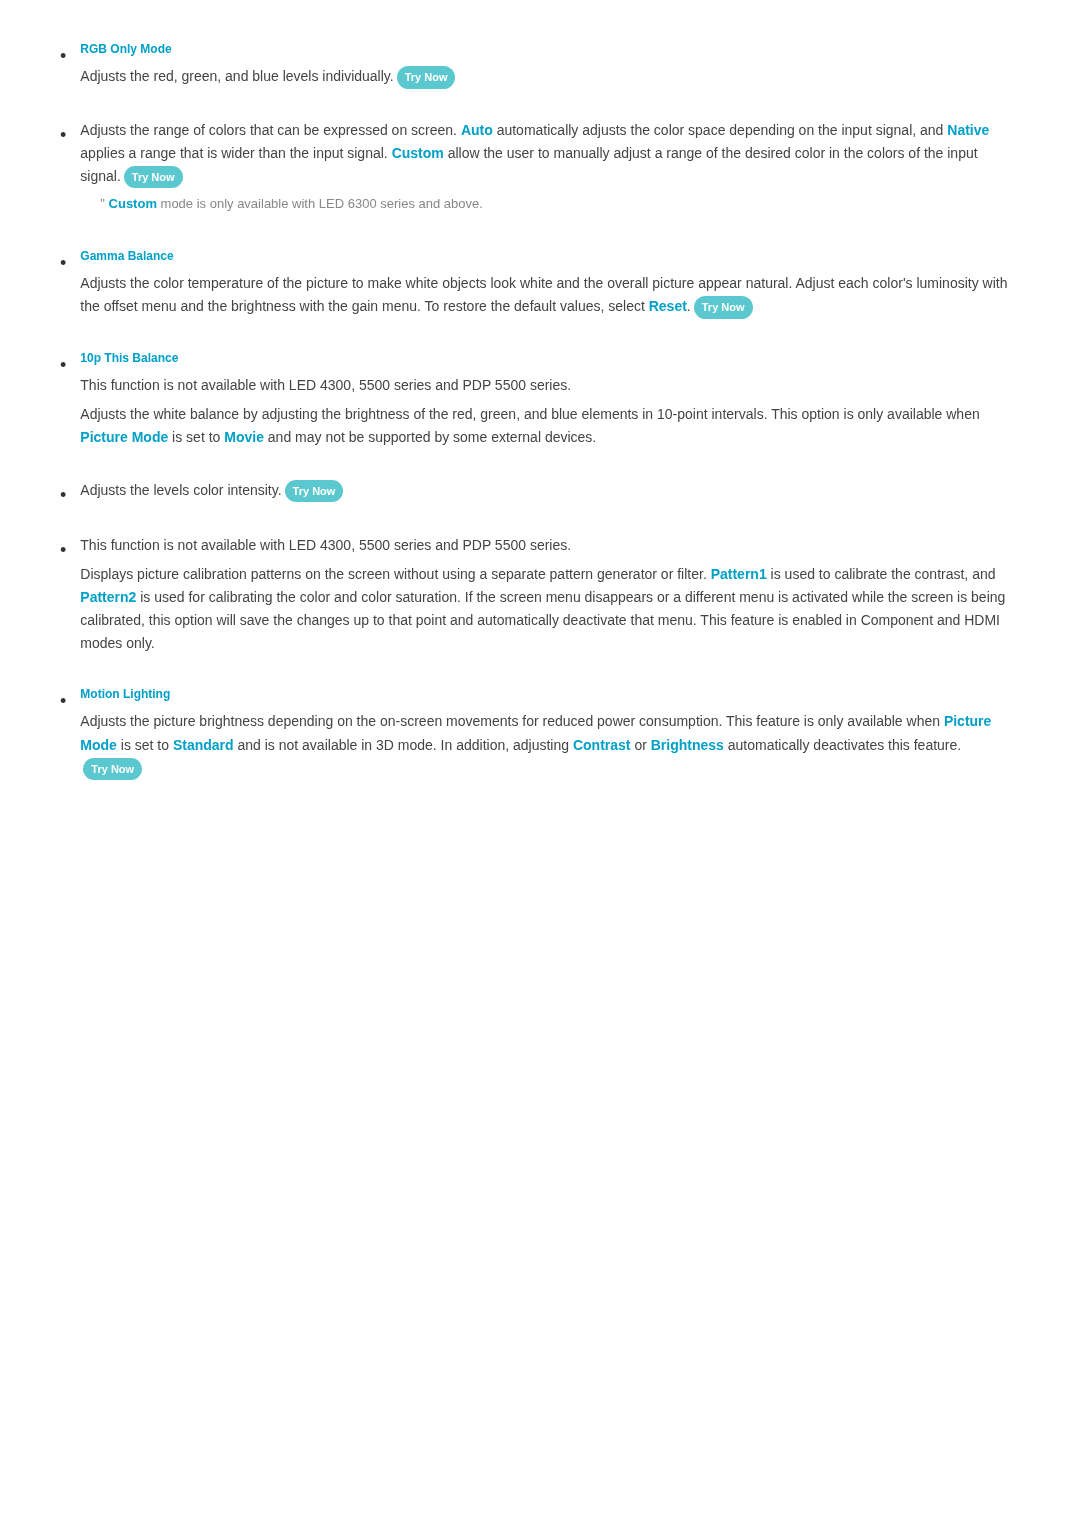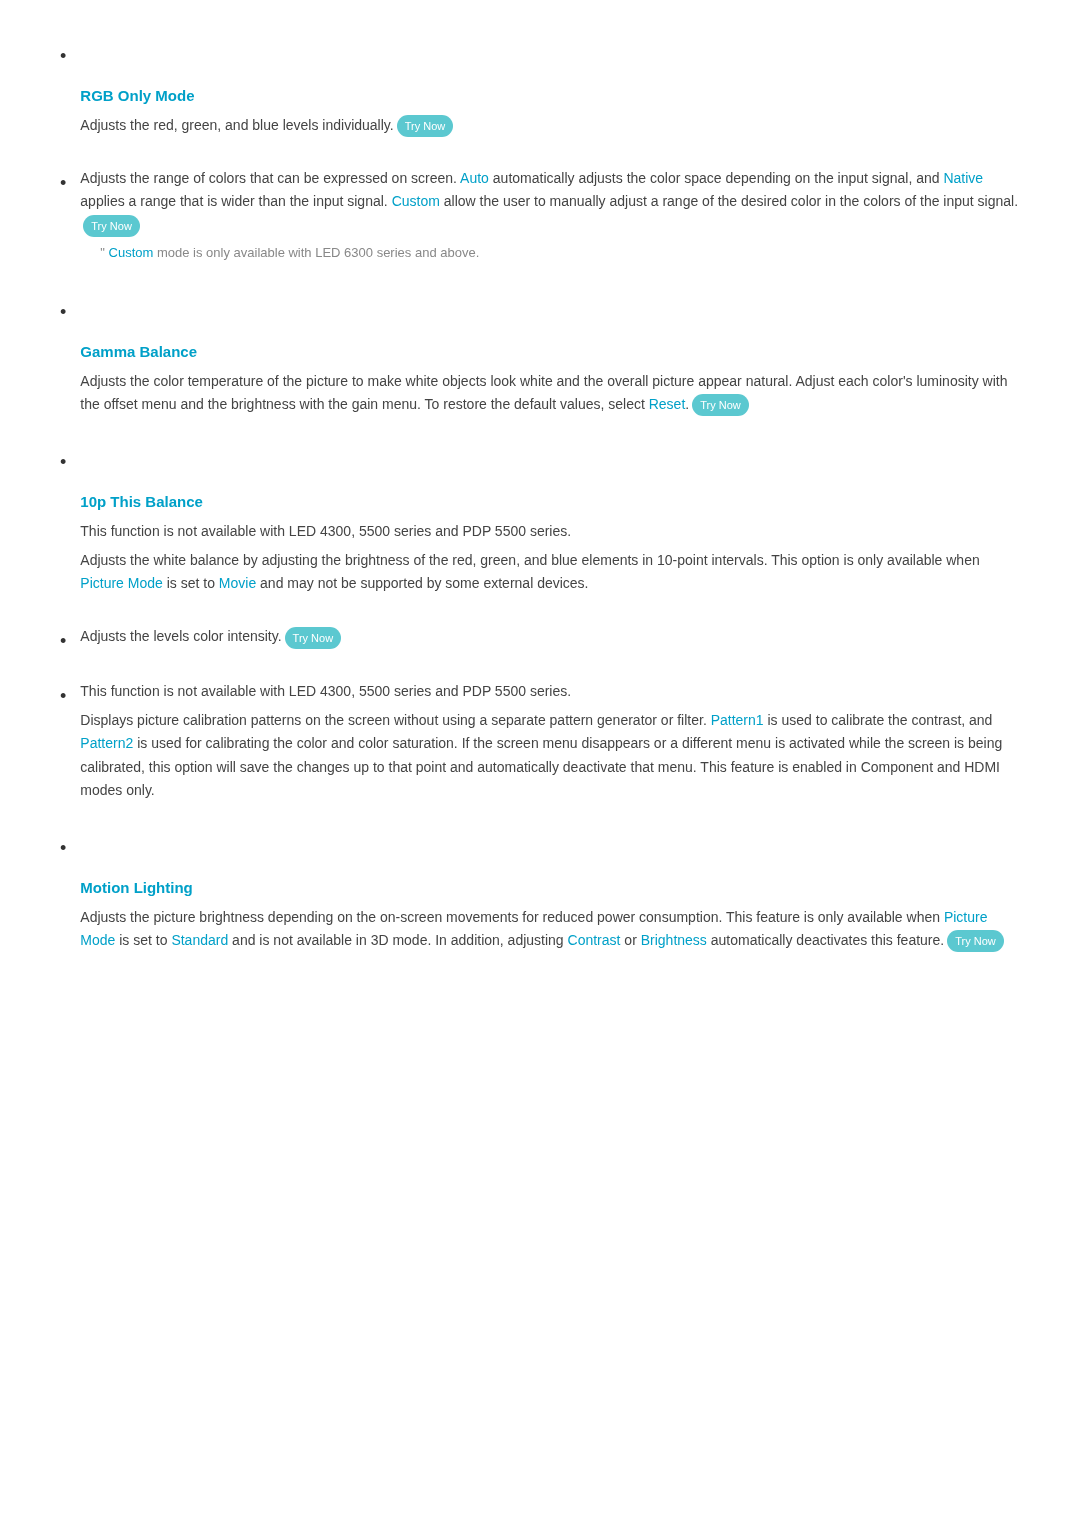--- a/index.html
+++ b/index.html
@@ -35,53 +35,52 @@
       margin-top: 2px;
       flex-shrink: 0;
     }
 
     .item-content {
       flex: 1;
     }
 
     .item-title {
       color: #00a0c8;
-      font-size: 15px;
+      font-size: 12px;
       font-weight: 600;
       margin-bottom: 6px;
-      margin-top: 44px;
     }
 
     .item-desc {
       color: #444444;
       font-size: 14px;
       line-height: 1.65;
       margin-bottom: 6px;
     }
 
     .item-note {
       color: #888888;
       font-size: 13px;
       margin-left: 20px;
       margin-top: 4px;
       margin-bottom: 8px;
     }
 
     .highlight-link {
       color: #00a0c8;
-      font-weight: 400;
+      font-weight: 700;
     }
 
     .try-now {
       display: inline-flex;
       align-items: center;
       background-color: #5bc8d0;
       color: #ffffff;
       font-size: 11px;
-      font-weight: 400;
+      font-weight: 700;
       padding: 2px 8px;
       border-radius: 12px;
       vertical-align: middle;
       margin-left: 3px;
       white-space: nowrap;
     }
   </style>
 </head>
 <body>
 

